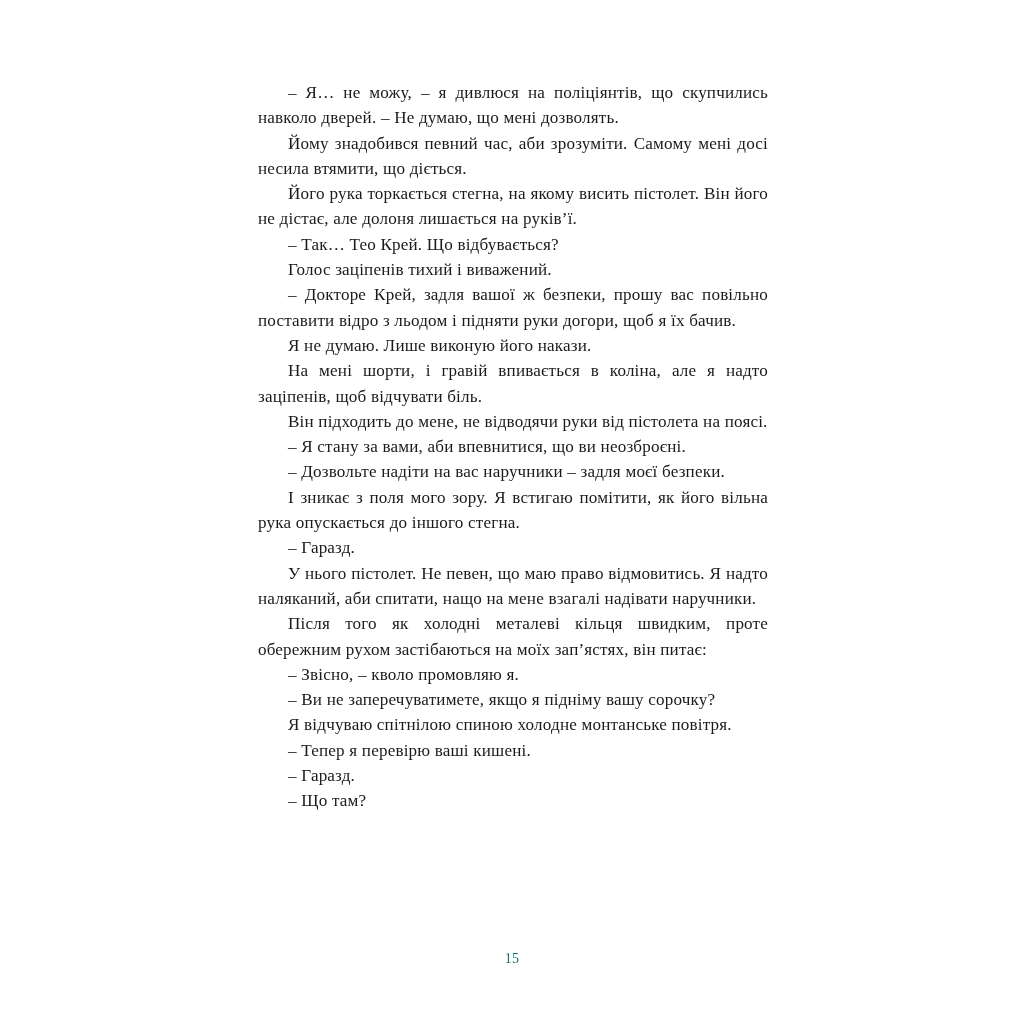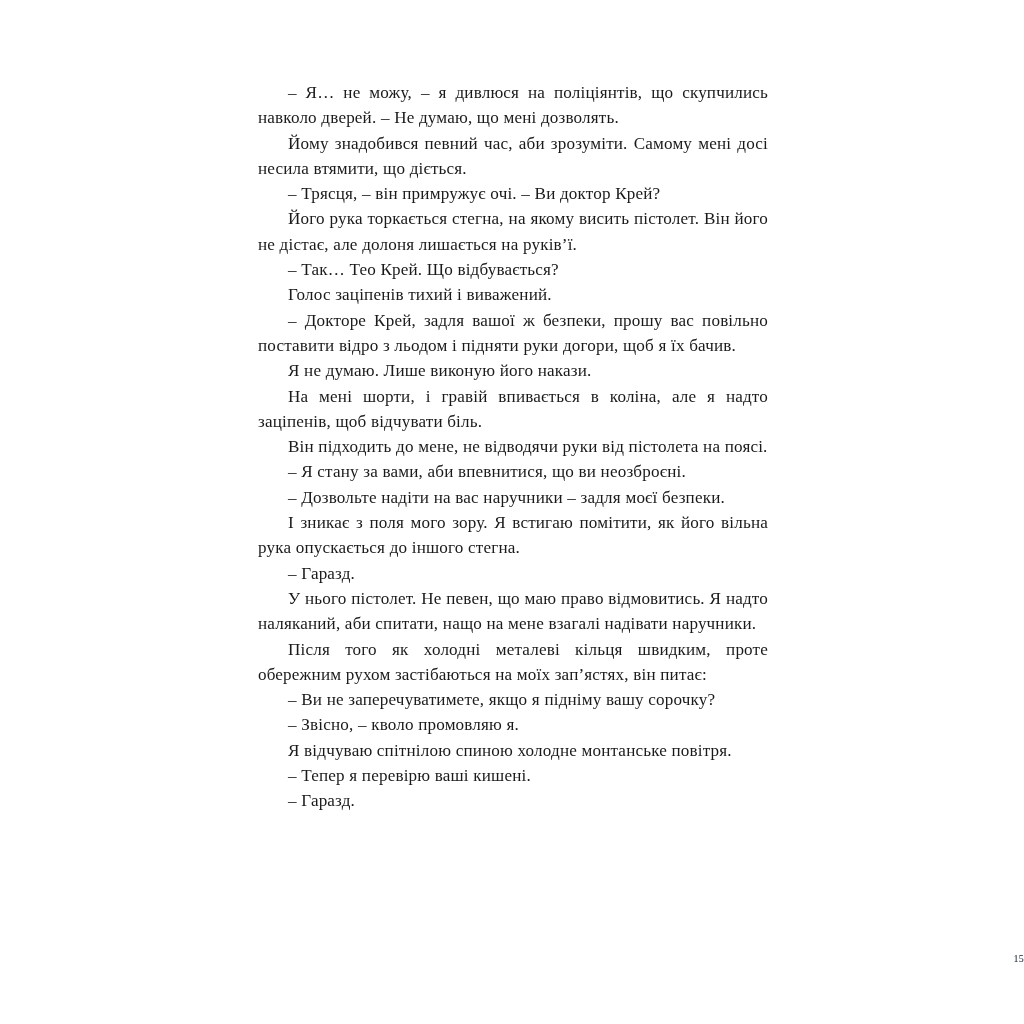--- a/index.html
+++ b/index.html
@@ -45,51 +45,51 @@
     margin-bottom: 0;
   }
   
   .para { text-align-last: left; }
 
   .folio {
     position: absolute;
     left: 0;
     right: 0;
     top: 950px;
-    text-align: right;
-    font-size: 10px;
+    text-align: center;
+    font-size: 14px;
     line-height: 18px;
-    color: #0f172a;
+    color: #0f766e;
     letter-spacing: 0.02em;
   }
 </style>
 </head>
 <body>
 
 <div class="page">
 
   <div class="text-column">
     <p class="para">– Я… не можу, – я дивлюся на поліціянтів, що скупчились навколо дверей. – Не думаю, що мені дозволять.</p>
     <p class="para">Йому знадобився певний час, аби зрозуміти. Самому мені досі несила втямити, що діється.</p>
-    <p class="para">– Трясця, – він примружує очі. – Ви доктор Крей?</p>
     <p class="para">Його рука торкається стегна, на якому висить пістолет. Він його не дістає, але долоня лишається на руків’ї.</p>
     <p class="para">– Так… Тео Крей. Що відбувається?</p>
     <p class="para">Голос заціпенів тихий і виважений.</p>
     <p class="para">– Докторе Крей, задля вашої ж безпеки, прошу вас повільно поставити відро з льодом і підняти руки догори, щоб я їх бачив.</p>
     <p class="para">Я не думаю. Лише виконую його накази.</p>
     <p class="para">На мені шорти, і гравій впивається в коліна, але я надто заціпенів, щоб відчувати біль.</p>
     <p class="para">Він підходить до мене, не відводячи руки від пістолета на поясі.</p>
     <p class="para">– Я стану за вами, аби впевнитися, що ви неозброєні.</p>
     <p class="para">– Дозвольте надіти на вас наручники – задля моєї безпеки.</p>
     <p class="para">І зникає з поля мого зору. Я встигаю помітити, як його вільна рука опускається до іншого стегна.</p>
     <p class="para">– Гаразд.</p>
     <p class="para">У нього пістолет. Не певен, що маю право відмовитись. Я надто наляканий, аби спитати, нащо на мене взагалі надівати наручники.</p>
     <p class="para">Після того як холодні металеві кільця швидким, проте обережним рухом застібаються на моїх зап’ястях, він питає:</p>
+    <p class="para">– Звісно, – кволо промовляю я.</p>
     <p class="para">– Ви не заперечуватимете, якщо я підніму вашу сорочку?</p>
-    <p class="para">– Звісно, – кволо промовляю я.</p>
     <p class="para">Я відчуваю спітнілою спиною холодне монтанське повітря.</p>
     <p class="para">– Тепер я перевірю ваші кишені.</p>
     <p class="para">– Гаразд.</p>
+    <p class="para">– Що там?</p>
   </div>
 
   <div class="folio">15</div>
 
 </div>
 
 </body></html>

